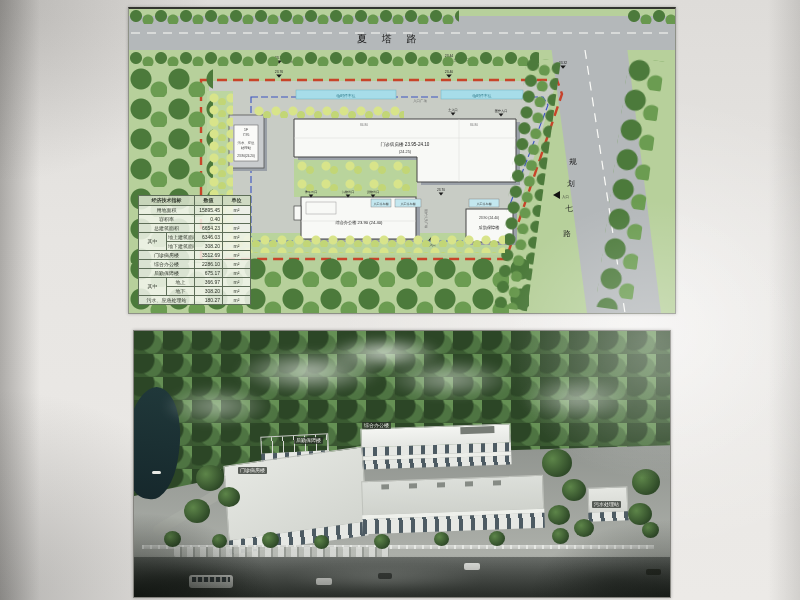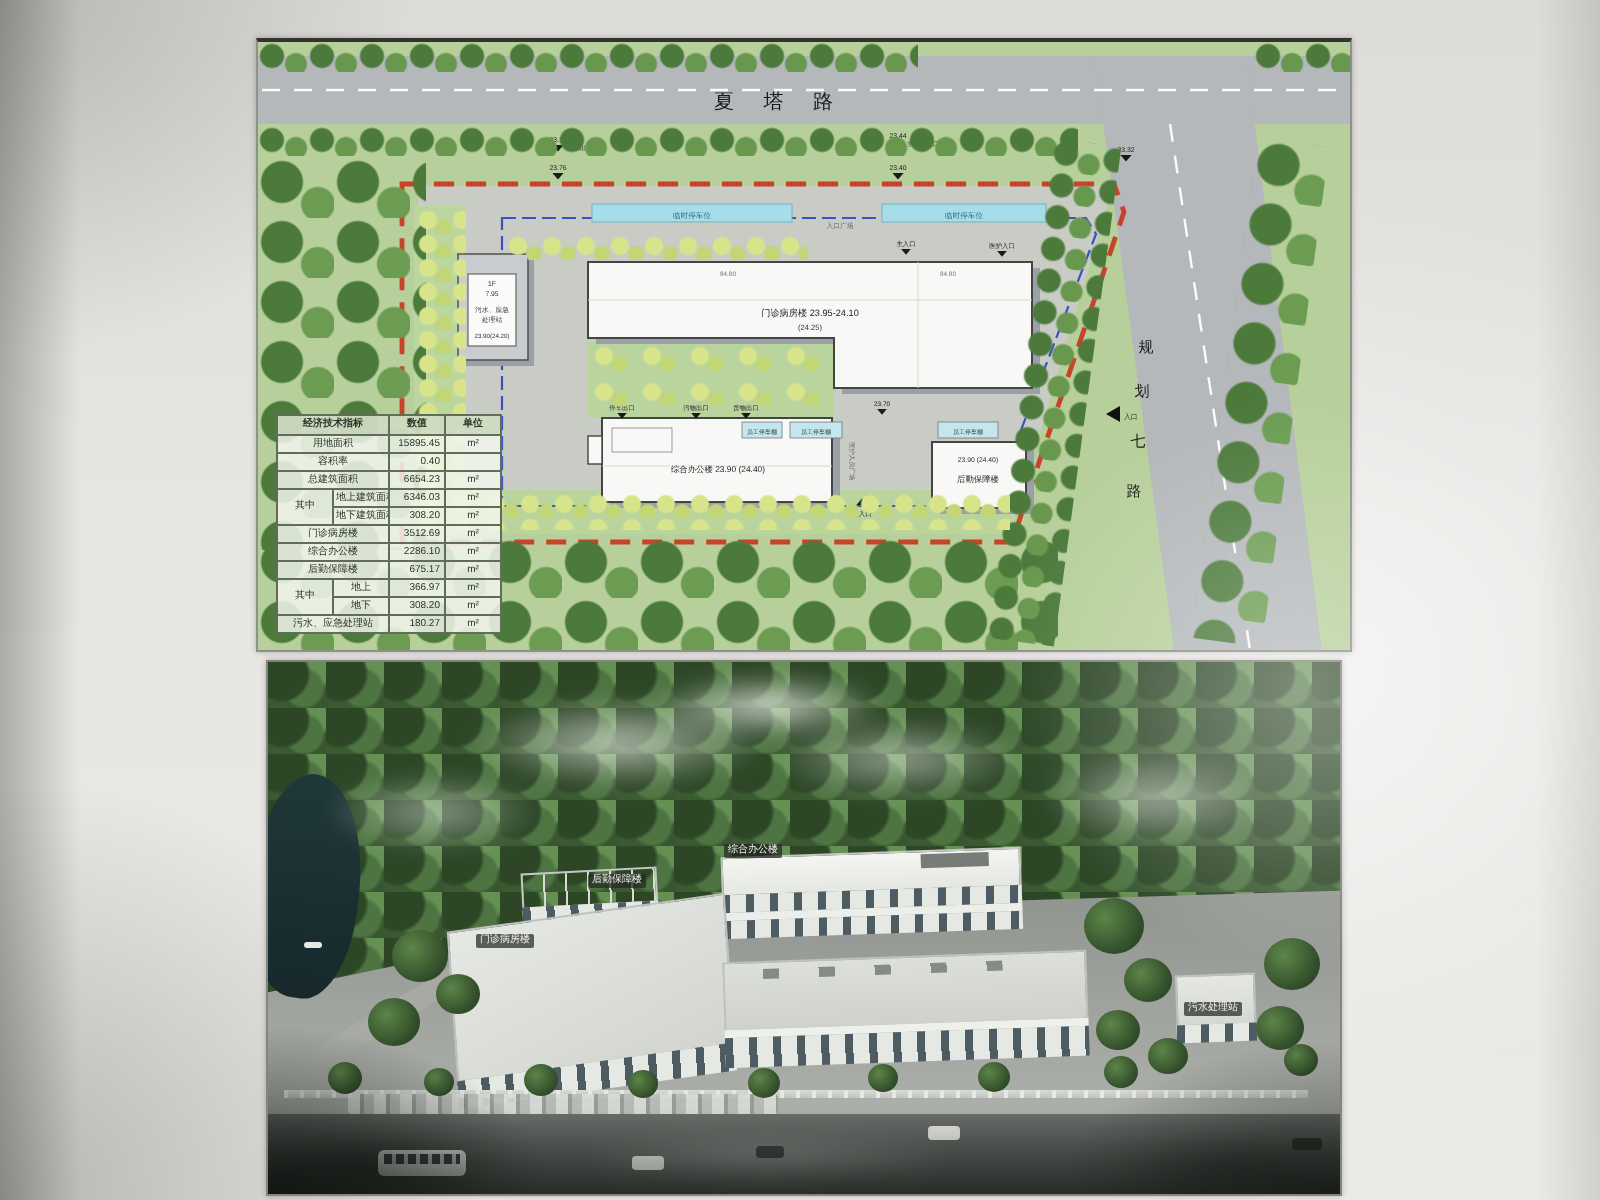--- a/index.html
+++ b/index.html
@@ -19,21 +19,21 @@
       linear-gradient(180deg,#dedcd9 0%, #e7e5e2 40%, #eceae7 100%);
   }
   .glow{
     position:absolute;left:500px;top:200px;width:300px;height:280px;z-index:5;
     background:radial-gradient(closest-side, rgba(255,255,255,.30), rgba(255,255,255,0));
     pointer-events:none;
   }
 
   
   .plan{
-    position:absolute;left:128px;top:19px;width:546px;height:304px;
+    position:absolute;left:128px;top:7px;width:546px;height:304px;
     background:#b7d09b;overflow:hidden;
     border:1px solid #8e9187;border-top:2px solid #33342f;
     box-shadow:0 0 3px rgba(0,0,0,.25);
   }
   .plan svg{position:absolute;left:0;top:0;}
   .trees,.bushes,.trees-big{position:absolute;pointer-events:none;}
   .trees{
     background-image:
       radial-gradient(circle at 7px 7px, #4c7a3b 5.5px, rgba(0,0,0,0) 6.5px),
       radial-gradient(circle at 19px 11px, #68984e 5px, rgba(0,0,0,0) 6px);

